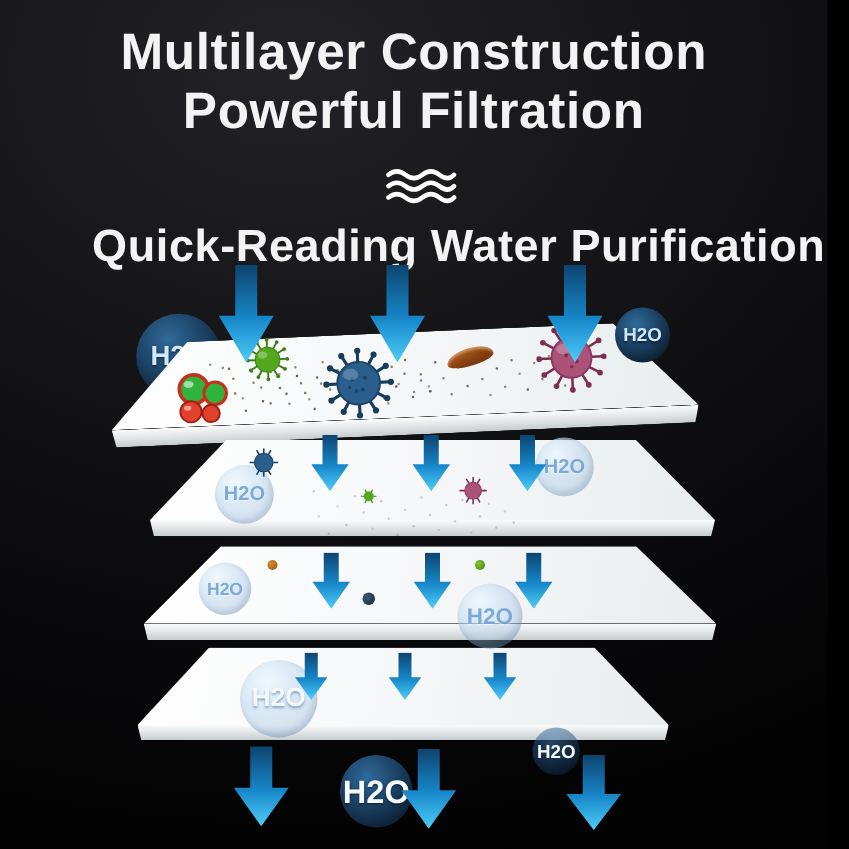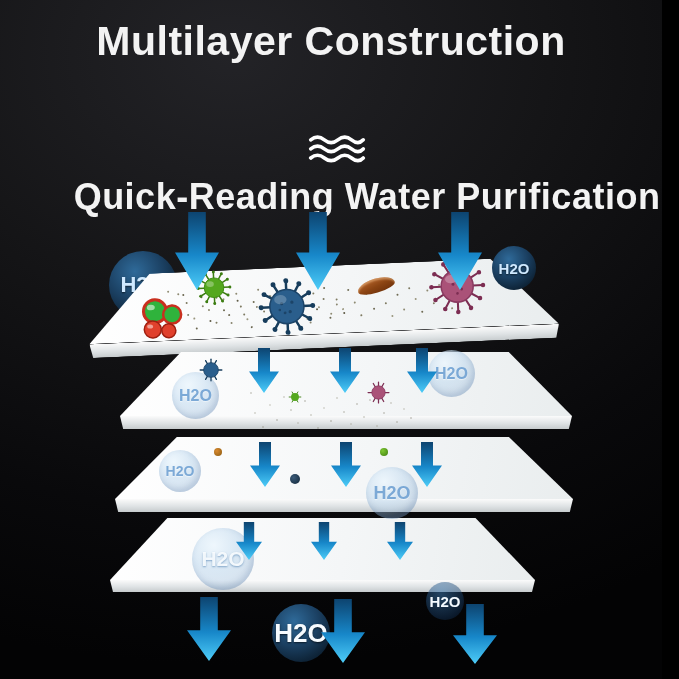--- a/index.html
+++ b/index.html
@@ -71,20 +71,21 @@
     126px 33px #8a8670,133px 20px #5f5b46,140px 10px #7d7961,146px 29px #6b6750,153px 16px #8a8670,160px 25px #5f5b46;}
   .faint{opacity:.3;}
 </style>
 </head>
 <body>
 
 <div class="stage">
 
   <div class="hdr title">
     <div>Multilayer Construction</div>
+    <div>Powerful Filtration</div>
   </div>
 
   <svg class="waves" viewBox="0 0 64 32">
     <g fill="none" stroke="#ffffff" stroke-width="4" stroke-linecap="round">
       <path d="M3 7 Q10.5 1 18 7 T33 7 T48 7 T61 7"></path>
       <path d="M3 17 Q10.5 11 18 17 T33 17 T48 17 T61 17"></path>
       <path d="M3 27 Q10.5 21 18 27 T33 27 T48 27 T61 27"></path>
     </g>
   </svg>
 

